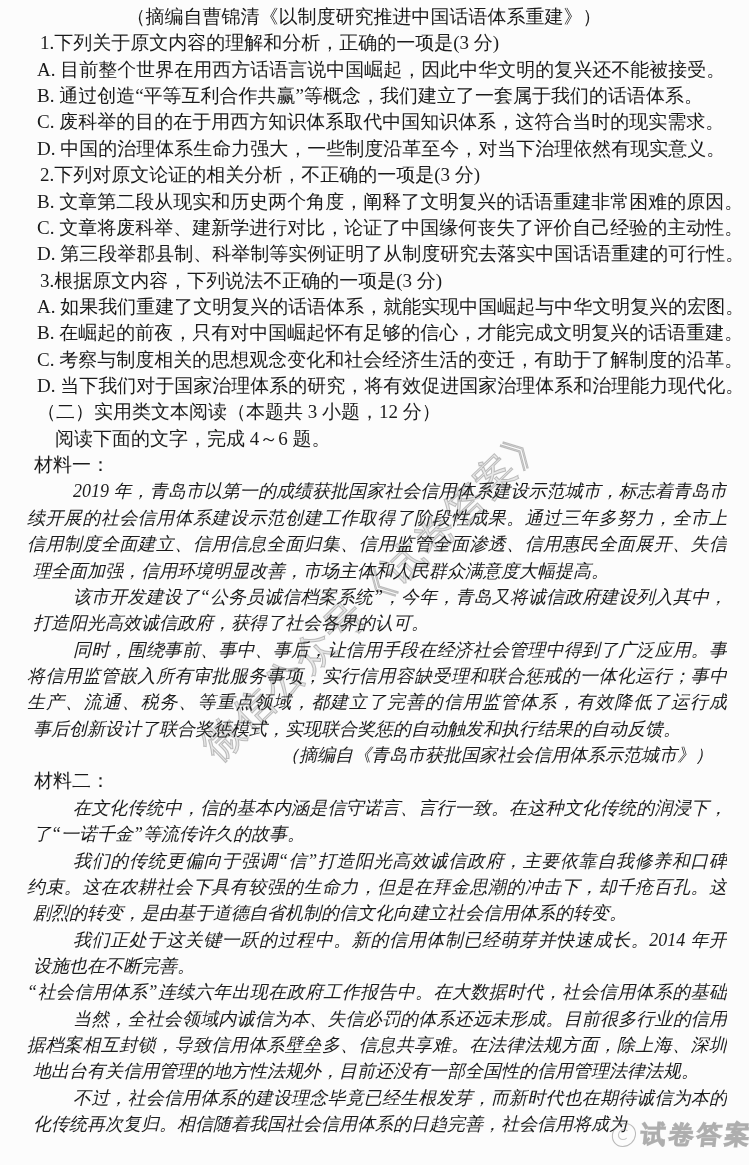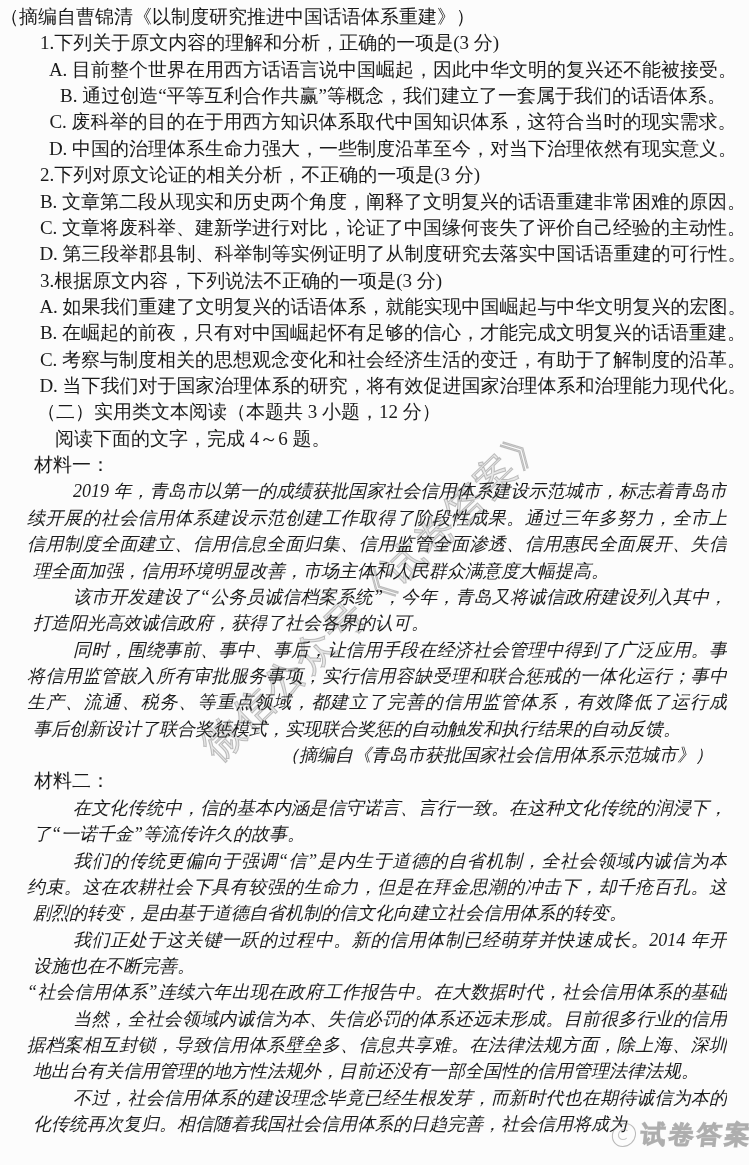--- a/index.html
+++ b/index.html
@@ -6,23 +6,23 @@
   #page{
     position:relative;
     width:749px;height:1165px;
     background:#fcfcfc;
     overflow:hidden;
     font-family:"Liberation Serif","DejaVu Serif",serif;
     color:#1b1b1b;
   }
   #lines{position:relative;z-index:2;padding-top:4px;}
   .ln{height:26.37px;line-height:26.37px;white-space:nowrap;overflow:visible;font-size:19px;}
-  .citeA{text-align:left;padding-right:21px;}
+  .citeA{text-align:center;padding-right:21px;}
   .q{padding-left:34px;margin-left:6px;}
-  .opt{padding-left:37px;text-align:center;}
+  .opt{padding-left:37px;}
   .sec{padding-left:37px;}
   .sec b{font-weight:400;}
   .read{padding-left:55px;}
   .label{padding-left:34px;}
   .kai{font-style:italic;font-size:18px;}
   .p1j{margin-left:27px;width:700px;text-indent:46px;text-align:justify;text-align-last:justify;white-space:normal;overflow:hidden;}
   .pj{margin-left:27px;width:700px;text-align:justify;text-align-last:justify;white-space:normal;overflow:hidden;}
   .pe{padding-left:27px;margin-left:6px;}
   .citeB{text-align:right;padding-right:36px;}
   #wm-diagonal{
@@ -87,21 +87,21 @@
       <div class="ln p1j kai"><span>该市开发建设了“公务员诚信档案系统”，今年，青岛又将诚信政府建设列入其中，</span></div>
       <div class="ln pe kai"><span>打造阳光高效诚信政府，获得了社会各界的认可。</span></div>
       <div class="ln p1j kai"><span>同时，围绕事前、事中、事后，让信用手段在经济社会管理中得到了广泛应用。事前</span></div>
       <div class="ln pj kai"><span>将信用监管嵌入所有审批服务事项，实行信用容缺受理和联合惩戒的一体化运行；事中在</span></div>
       <div class="ln pj kai"><span>生产、流通、税务、等重点领域，都建立了完善的信用监管体系，有效降低了运行成本；</span></div>
       <div class="ln pe kai"><span>事后创新设计了联合奖惩模式，实现联合奖惩的自动触发和执行结果的自动反馈。</span></div>
       <div class="ln citeB kai"><span>（摘编自《青岛市获批国家社会信用体系示范城市》）</span></div>
       <div class="ln label"><span>材料二：</span></div>
       <div class="ln p1j kai"><span>在文化传统中，信的基本内涵是信守诺言、言行一致。在这种文化传统的润浸下，有</span></div>
       <div class="ln pe kai"><span>了“一诺千金”等流传许久的故事。</span></div>
-      <div class="ln p1j kai"><span>我们的传统更偏向于强调“信”是内生于道德的自省机制，全社会领域内诚信为本</span></div>
+      <div class="ln p1j kai"><span>我们的传统更偏向于强调“信”打造阳光高效诚信政府，主要依靠自我修养和口碑</span></div>
       <div class="ln pj kai"><span>约束。这在农耕社会下具有较强的生命力，但是在拜金思潮的冲击下，却千疮百孔。这是</span></div>
       <div class="ln pe kai"><span>剧烈的转变，是由基于道德自省机制的信文化向建立社会信用体系的转变。</span></div>
       <div class="ln p1j kai"><span>我们正处于这关键一跃的过程中。新的信用体制已经萌芽并快速成长。2014 年开始，</span></div>
       <div class="ln pe kai"><span>设施也在不断完善。</span></div>
       <div class="ln pj kai"><span>“社会信用体系”连续六年出现在政府工作报告中。在大数据时代，社会信用体系的基础</span></div>
       <div class="ln p1j kai"><span>当然，全社会领域内诚信为本、失信必罚的体系还远未形成。目前很多行业的信用数</span></div>
       <div class="ln pj kai"><span>据档案相互封锁，导致信用体系壁垒多、信息共享难。在法律法规方面，除上海、深圳等</span></div>
       <div class="ln pe kai"><span>地出台有关信用管理的地方性法规外，目前还没有一部全国性的信用管理法律法规。</span></div>
       <div class="ln p1j kai"><span>不过，社会信用体系的建设理念毕竟已经生根发芽，而新时代也在期待诚信为本的文</span></div>
       <div class="ln pe kai"><span>化传统再次复归。相信随着我国社会信用体系的日趋完善，社会信用将成为</span></div>

